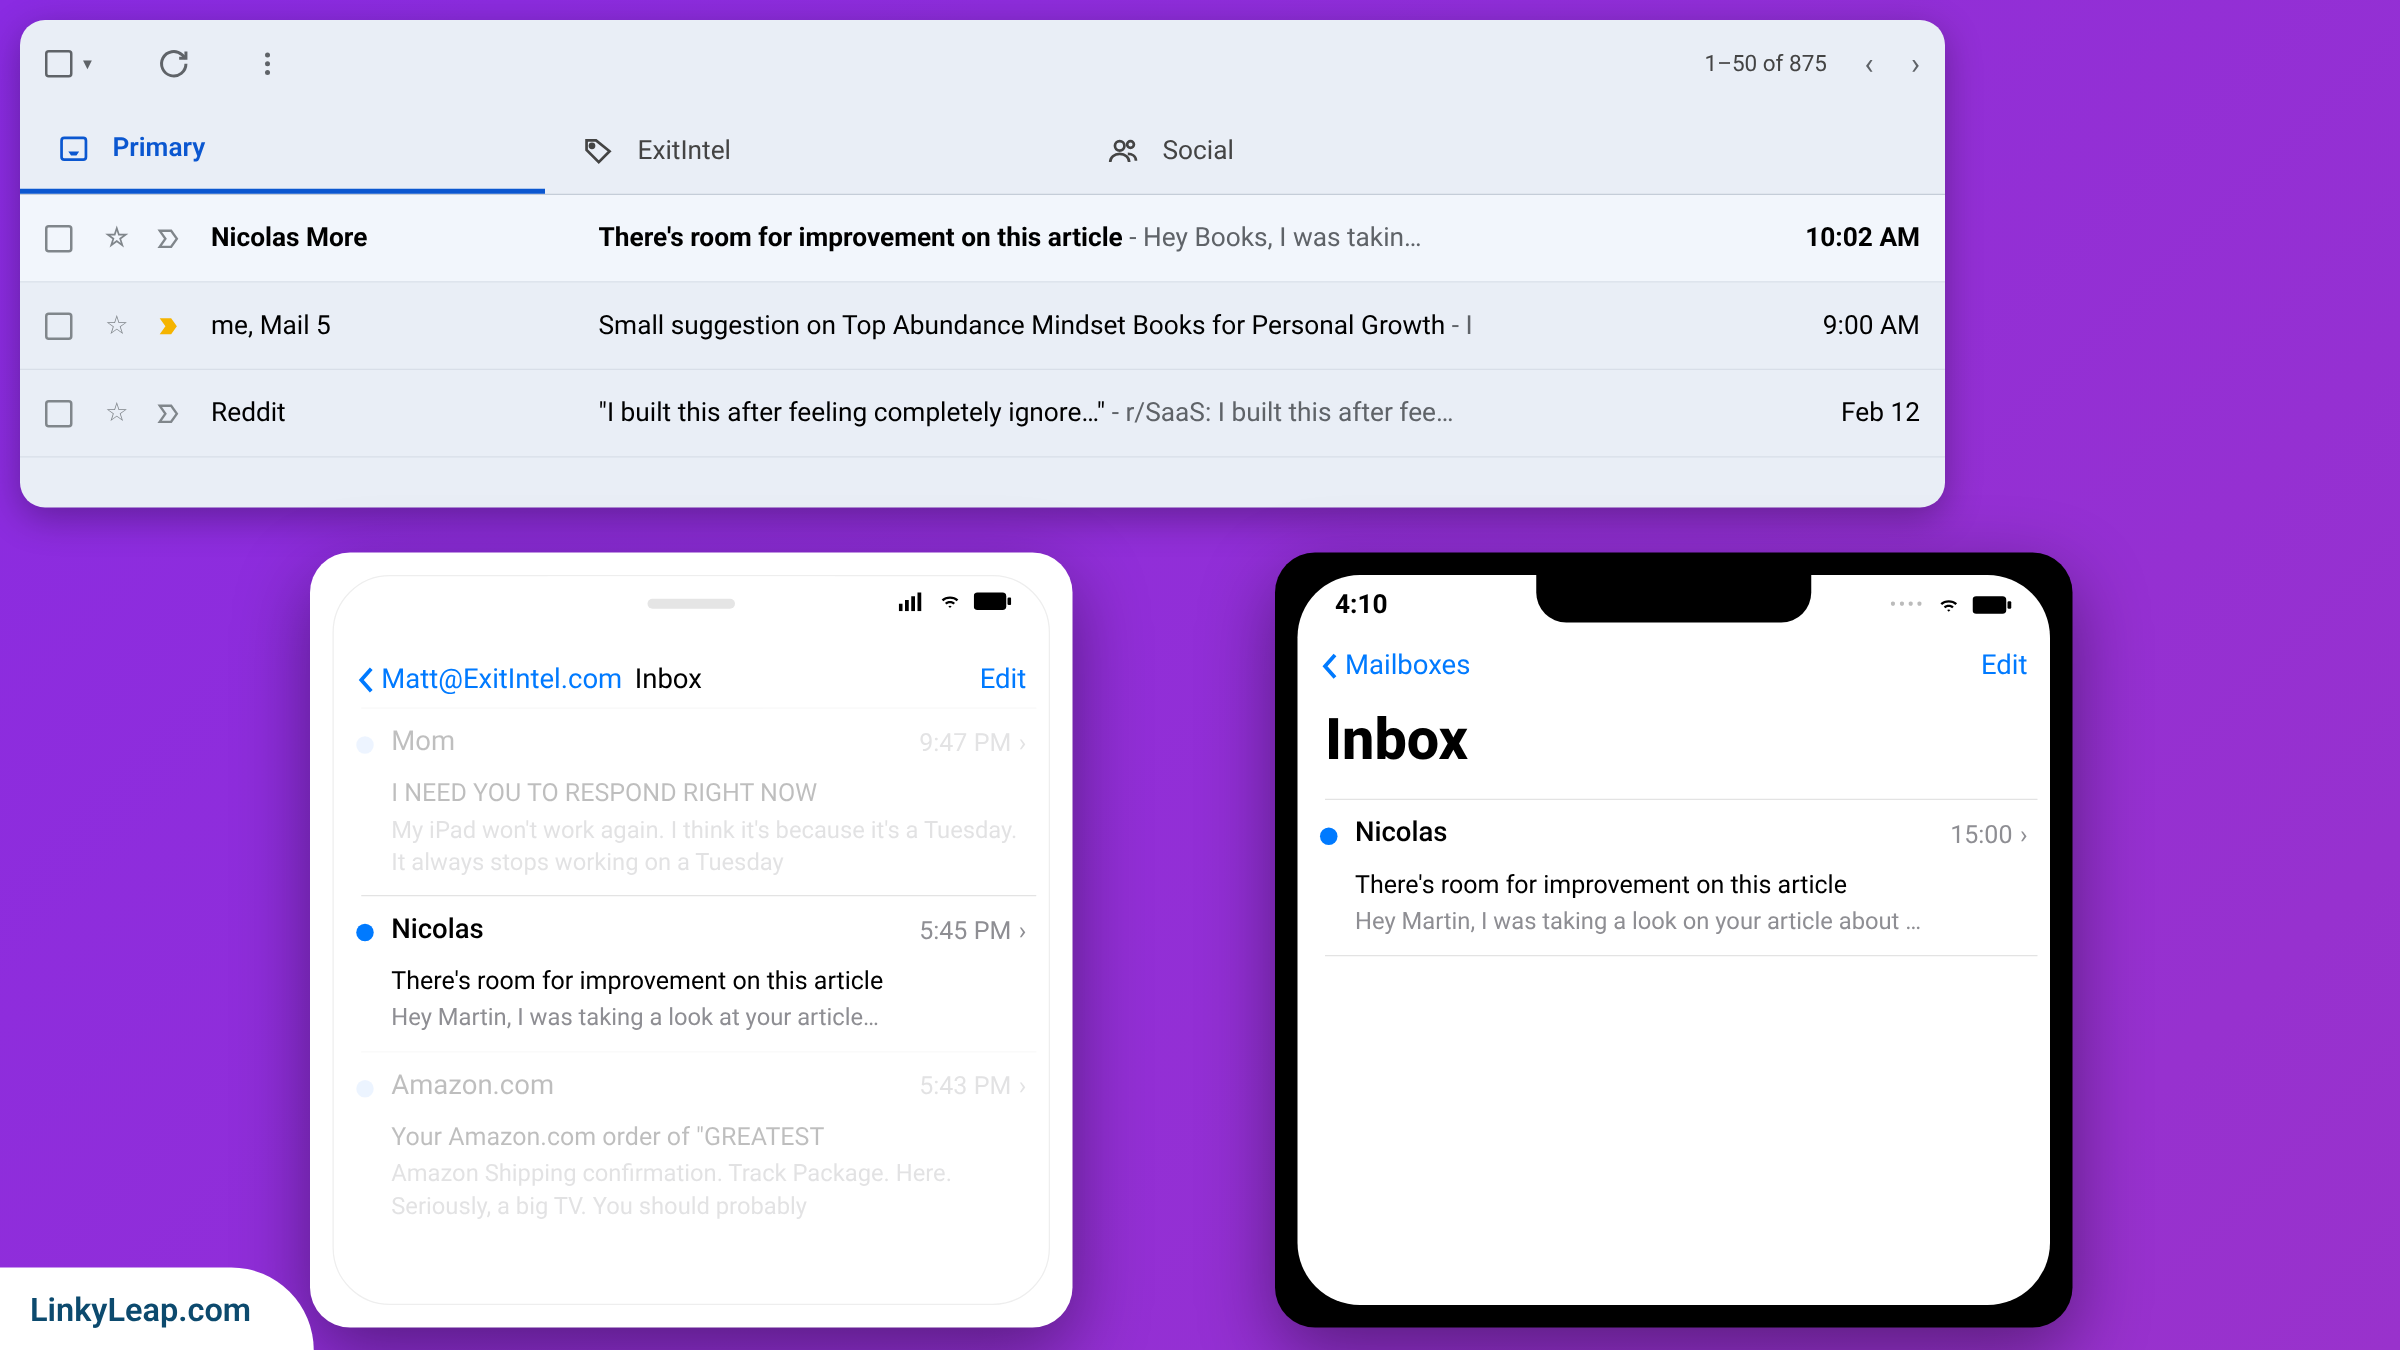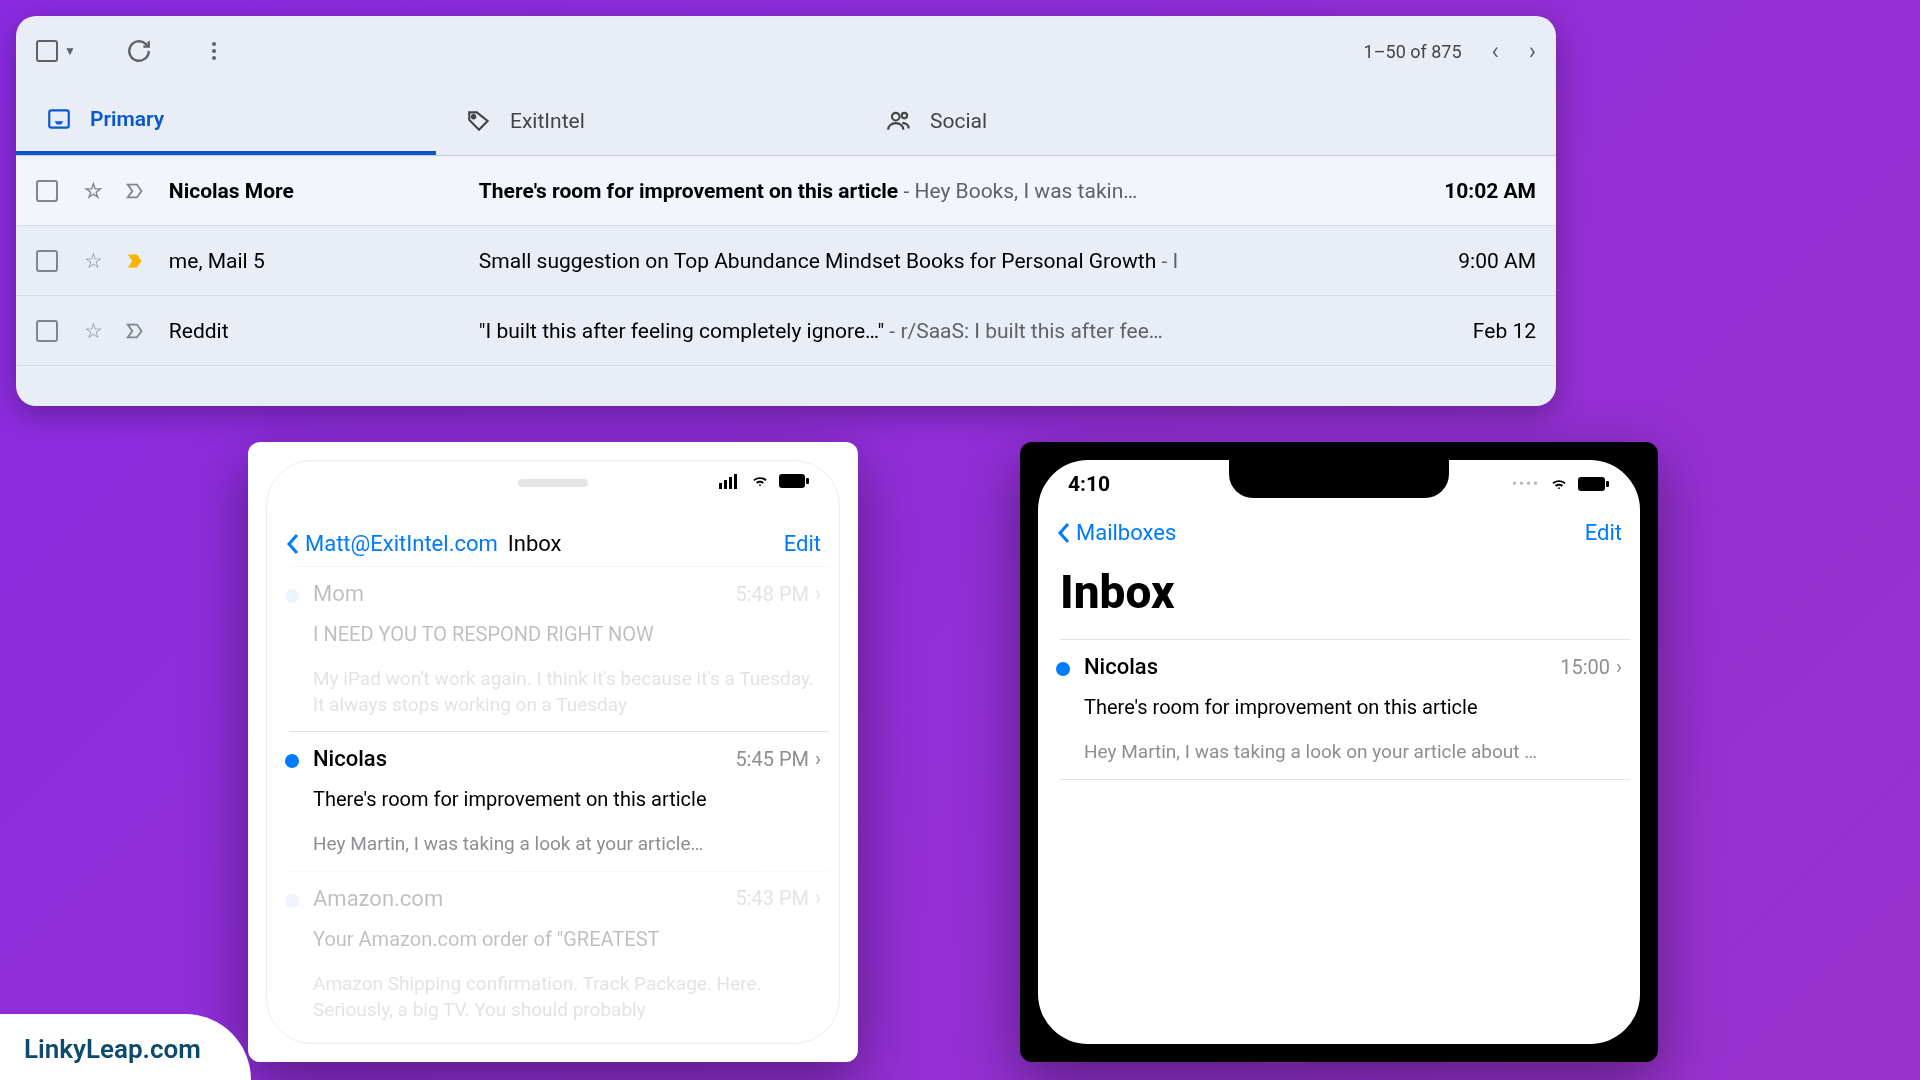--- a/index.html
+++ b/index.html
@@ -33,21 +33,21 @@
 .gmail-row .star { color: #80868b; margin-right: 22px; }
 .gmail-row .imp { color: #80868b; margin-right: 22px; }
 .gmail-row .imp.on { color: #f5b400; }
 .gmail-row .sender { width: 310px; }
 .gmail-row .subj { flex: 1; white-space: nowrap; overflow: hidden; text-overflow: ellipsis; }
 .gmail-row .preview { color: #5f6368; font-weight: 400; }
 .gmail-row .time { width: 140px; text-align: right; }
 
 
 .phone {
-  position: absolute; border-radius: 12px; box-shadow: 0 20px 60px rgba(0,0,0,0.4);
+  position: absolute; border-radius: 32px; box-shadow: 0 20px 60px rgba(0,0,0,0.4);
 }
 .phone1 { top: 442px; left: 248px; width: 610px; height: 620px; background: #fff; padding: 18px; }
 .phone1 .inner { background: #fff; border-radius: 46px; width: 100%; height: 100%; position: relative; overflow: hidden; border: 1px solid #eee; }
 .phone2 { top: 442px; left: 1020px; width: 638px; height: 620px; background: #000; padding: 18px; }
 .phone2 .inner { background: #fff; border-radius: 50px; width: 100%; height: 100%; position: relative; overflow: hidden; }
 
 .notch { position: absolute; top: 0; left: 50%; transform: translateX(-50%); background: #000; width: 220px; height: 38px; border-radius: 0 0 24px 24px; }
 .phone1 .notch { background: #fff; width: 230px; height: 40px; }
 .phone1 .notch::after { content: ""; position: absolute; top: 18px; left: 50%; transform: translateX(-50%); width: 70px; height: 8px; background: #e5e5e5; border-radius: 4px; }
 
@@ -63,21 +63,21 @@
 
 .mail-list { padding: 0 10px 0 22px; }
 .mail-item { border-top: 1px solid #e3e3e3; padding: 14px 8px; position: relative; }
 .mail-item.faded { opacity: 0.25; }
 .mail-item .dot { position: absolute; left: -4px; top: 22px; width: 14px; height: 14px; background: #007aff; border-radius: 50%; }
 .mail-item .dot.faded { background: #b8d4ff; }
 .mail-item .row1 { display: flex; justify-content: space-between; align-items: center; }
 .mail-item .sender { font-size: 22px; }
 .mail-item .time { color: #8e8e93; font-size: 20px; display: flex; align-items: center; gap: 6px; }
 .mail-item .subject { font-size: 20px; margin-top: 16px; }
-.mail-item .preview { font-size: 19px; color: #8e8e93; margin-top: 20px; line-height: 1.35; }
+.mail-item .preview { font-size: 19px; color: #8e8e93; margin-top: 5px; line-height: 1.35; }
 .mail-item.highlight .sender { font-weight: 500; }
 
 
 .phone2 .mail-nav { margin-top: 50px; }
 .phone2 .status-bar { font-weight: 700; }
 
 
 .wm {
   position: absolute; bottom: 0; left: 0; background: #fff; color: #0c4a6e;
   padding: 20px 50px 16px 24px; font-size: 26px; font-weight: 600;
@@ -224,21 +224,21 @@
       </span>
       <span class="edit">Edit</span>
     </div>
 
     <div class="mail-list">
       <div class="mail-item faded">
         <div class="dot faded"></div>
         <div style="padding-left:16px">
           <div class="row1">
               <span class="sender">Mom</span>
-              <span class="time"><span>5:48 PM</span> ›</span>
+              <span class="time"><span>9:47 PM</span> ›</span>
             </div>
           <div class="subject">I NEED YOU TO RESPOND RIGHT NOW</div>
           <div class="preview">My iPad won't work again. I think it's because it's a Tuesday. It always stops working on a Tuesday</div>
         </div>
       </div>
       <div class="mail-item highlight">
         <div class="dot"></div>
         <div style="padding-left:16px">
           <div class="row1">
               <span class="sender">Nicolas</span>

